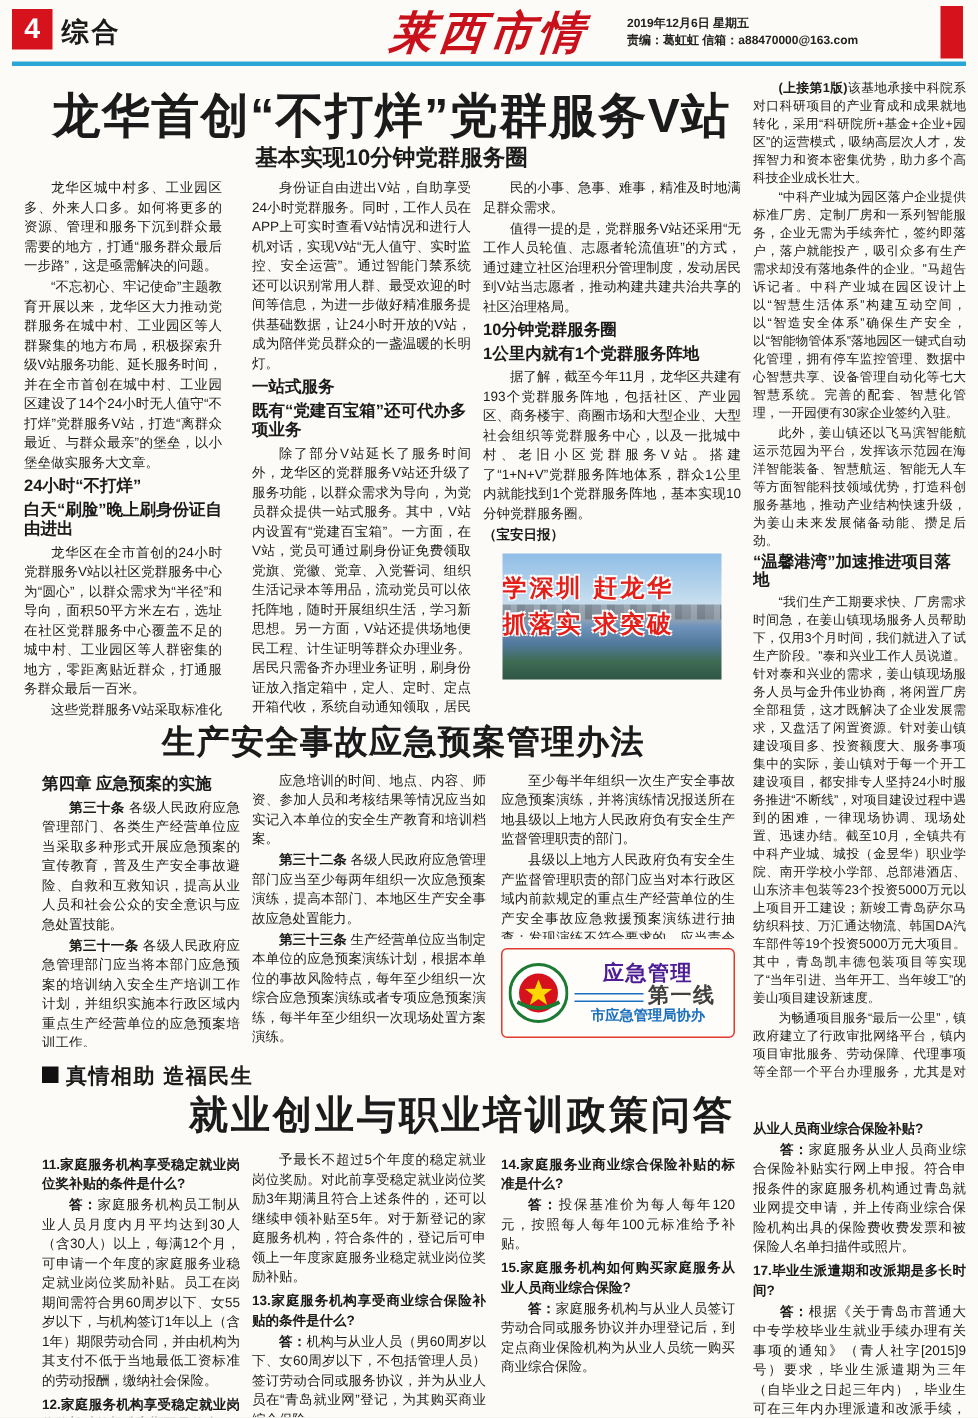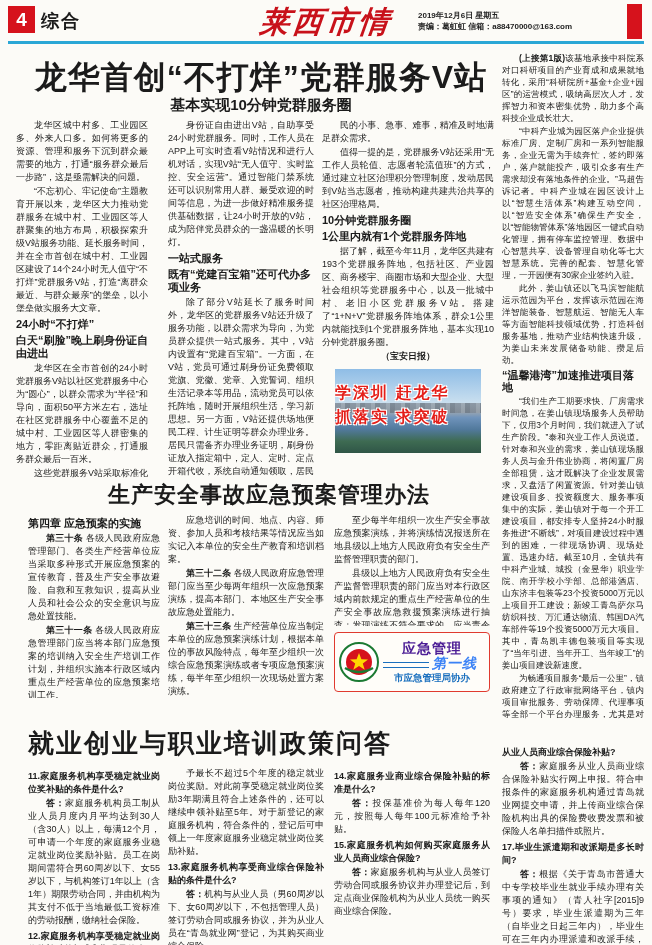--- a/index.html
+++ b/index.html
@@ -16,21 +16,21 @@
   .dateblock{position:absolute;left:418px;top:10px;width:200px;font-size:8px;font-weight:700;line-height:11px;color:#222;}
   .redbar{position:absolute;left:627px;top:4px;width:15px;height:35px;background:#d6121c;}
   .rule{position:absolute;left:8px;top:41px;width:636px;height:3px;background:#2aa7d6;}
 
   
   .col{position:absolute;overflow:hidden;font-size:9px;line-height:13px;text-align:justify;}
   .para{margin:0 0 1px 0;}
   .para.p{text-indent:2em;}
   .para.bc{font-weight:900;text-align:left;text-indent:0;margin:3px 0 2px 0;font-size:11px;}
   .para.q{font-weight:900;text-indent:0;margin-top:3px;}
-  .para.tr{text-align:center;font-weight:700;text-indent:0;}
+  .para.tr{text-align:left;font-weight:700;text-indent:0;}
   .para b{font-weight:900;}
 
   
   .t-headline{position:absolute;left:22px;top:56px;width:478px;text-align:center;font-size:32px;
               font-weight:900;letter-spacing:1px;}
   .t-subhead{position:absolute;left:22px;top:96px;width:478px;text-align:center;font-size:15px;font-weight:700;}
 
   
   .photo{position:relative;margin:6px auto 0 auto;width:146px;height:84px;overflow:hidden;
          background:linear-gradient(180deg,#8fbde6 0%,#c9dfef 40%,#9fa8b0 50%,#6f93bb 58%,#51799c 72%,#3e6b52 86%,#2f5547 100%);}
@@ -41,29 +41,29 @@
           text-shadow:-1px -1px 0 #fff,1px -1px 0 #fff,-1px 1px 0 #fff,1px 1px 0 #fff;}
 
   
   .m-headline{position:absolute;left:38px;top:480px;width:462px;text-align:center;font-size:22px;font-weight:900;letter-spacing:1px;}
 
   
   .ebox{position:absolute;left:334px;top:632px;width:156px;height:60px;border:1.5px solid #e03a2f;border-radius:4px;
         display:flex;align-items:center;padding:2px 4px;box-sizing:border-box;background:#fffdf9;}
   .ebox .etext{flex:1;text-align:center;}
   .ebox .l1{color:#4c1d95;font-weight:900;font-size:14px;line-height:15px;letter-spacing:1px;}
-  .ebox .l2{color:#3b82f6;font-weight:900;font-size:14px;line-height:15px;letter-spacing:1px;text-align:right;padding-right:8px;position:relative;font-style:italic;}
+  .ebox .l2{color:#404040;font-weight:900;font-size:14px;line-height:15px;letter-spacing:1px;text-align:right;padding-right:8px;position:relative;}
   .ebox .l2::before{content:"";position:absolute;left:4px;top:6px;width:46px;height:4px;
         border-top:1.5px solid #1a6fbe;border-bottom:1.5px solid #1a6fbe;}
   .ebox .l3{color:#1a6fbe;font-weight:900;font-size:9.5px;line-height:13px;}
 
   
   .kicker{position:absolute;left:28px;top:709px;font-size:14px;font-weight:900;letter-spacing:1px;}
   .kicker::before{content:"";display:inline-block;width:11px;height:11px;background:#111;margin-right:5px;}
-  .q-headline{position:absolute;left:28px;top:726px;width:462px;text-align:left;font-size:26px;font-weight:900;letter-spacing:2px;}
+  .q-headline{position:absolute;left:28px;top:726px;width:462px;text-align:right;font-size:26px;font-weight:900;letter-spacing:2px;}
 
   .sidecol{font-size:8.5px;line-height:12px;}
 </style>
 </head>
 <body>
 
 <div class="page">
 
   <div class="pageno">4</div>
   <div class="section">综合</div>
@@ -133,20 +133,21 @@
       <path d="M20 11 L22.4 17.2 L29 17.4 L23.8 21.4 L25.7 27.8 L20 24 L14.3 27.8 L16.2 21.4 L11 17.4 L17.6 17.2 Z" fill="#ffd700"></path>
       <path d="M6 26 Q20 34 34 26" fill="none" stroke="#1c7a33" stroke-width="2.5"></path>
     </svg>
     <div class="etext">
       <div class="l1">应急管理</div>
       <div class="l2">第一线</div>
       <div class="l3">市应急管理局协办</div>
     </div>
   </div>
 
+  <div class="kicker">真情相助 造福民生</div>
   <div class="q-headline">就业创业与职业培训政策问答</div>
   <div class="col" style="left:28px;top:767px;width:132px;height:178px;">
       <div class="para q">11.家庭服务机构享受稳定就业岗位奖补贴的条件是什么?</div>
       <div class="para p"><b>答：</b>家庭服务机构员工制从业人员月度内月平均达到30人（含30人）以上，每满12个月，可申请一个年度的家庭服务业稳定就业岗位奖励补贴。员工在岗期间需符合男60周岁以下、女55岁以下，与机构签订1年以上（含1年）期限劳动合同，并由机构为其支付不低于当地最低工资标准的劳动报酬，缴纳社会保险。</div>
       <div class="para q">12.家庭服务机构享受稳定就业岗位奖补贴的标准和期限是什么?</div>
     </div>
   <div class="col" style="left:168px;top:767px;width:156px;height:178px;">
       <div class="para p">予最长不超过5个年度的稳定就业岗位奖励。对此前享受稳定就业岗位奖励3年期满且符合上述条件的，还可以继续申领补贴至5年。对于新登记的家庭服务机构，符合条件的，登记后可申领上一年度家庭服务业稳定就业岗位奖励补贴。</div>
       <div class="para q">13.家庭服务机构享受商业综合保险补贴的条件是什么?</div>
       <div class="para p"><b>答：</b>机构与从业人员（男60周岁以下、女60周岁以下，不包括管理人员）签订劳动合同或服务协议，并为从业人员在“青岛就业网”登记，为其购买商业综合保险。</div>

